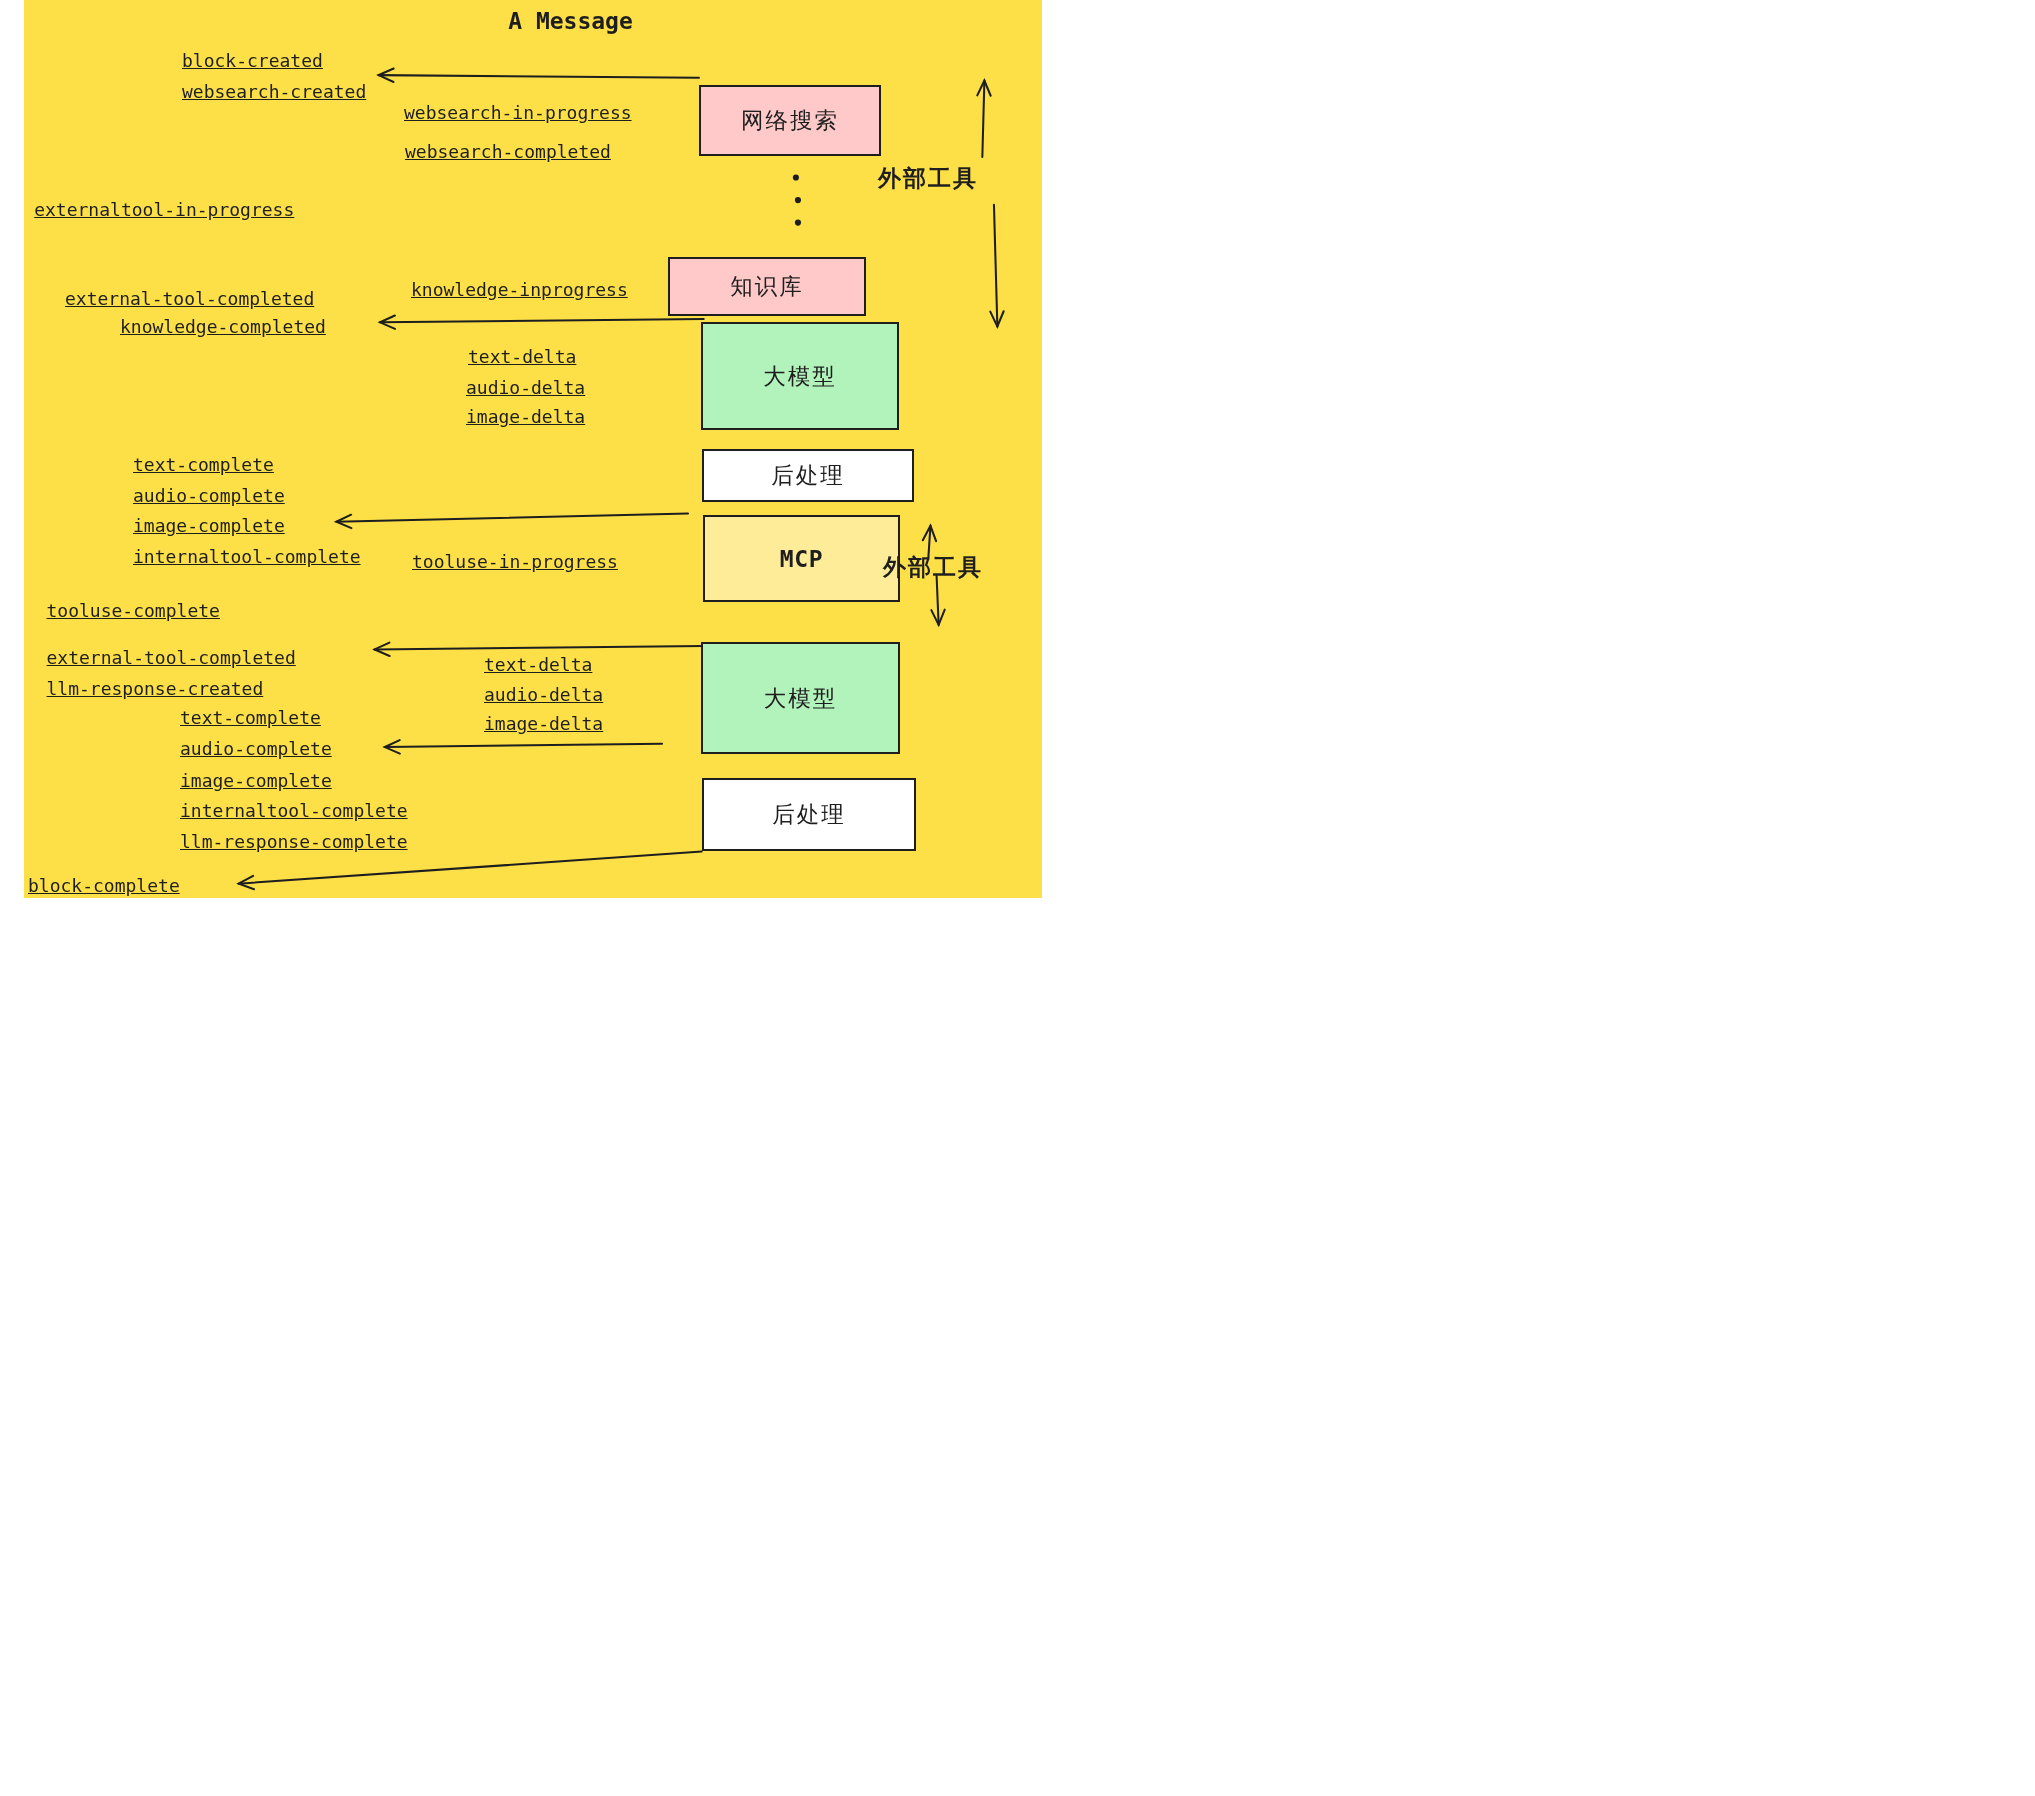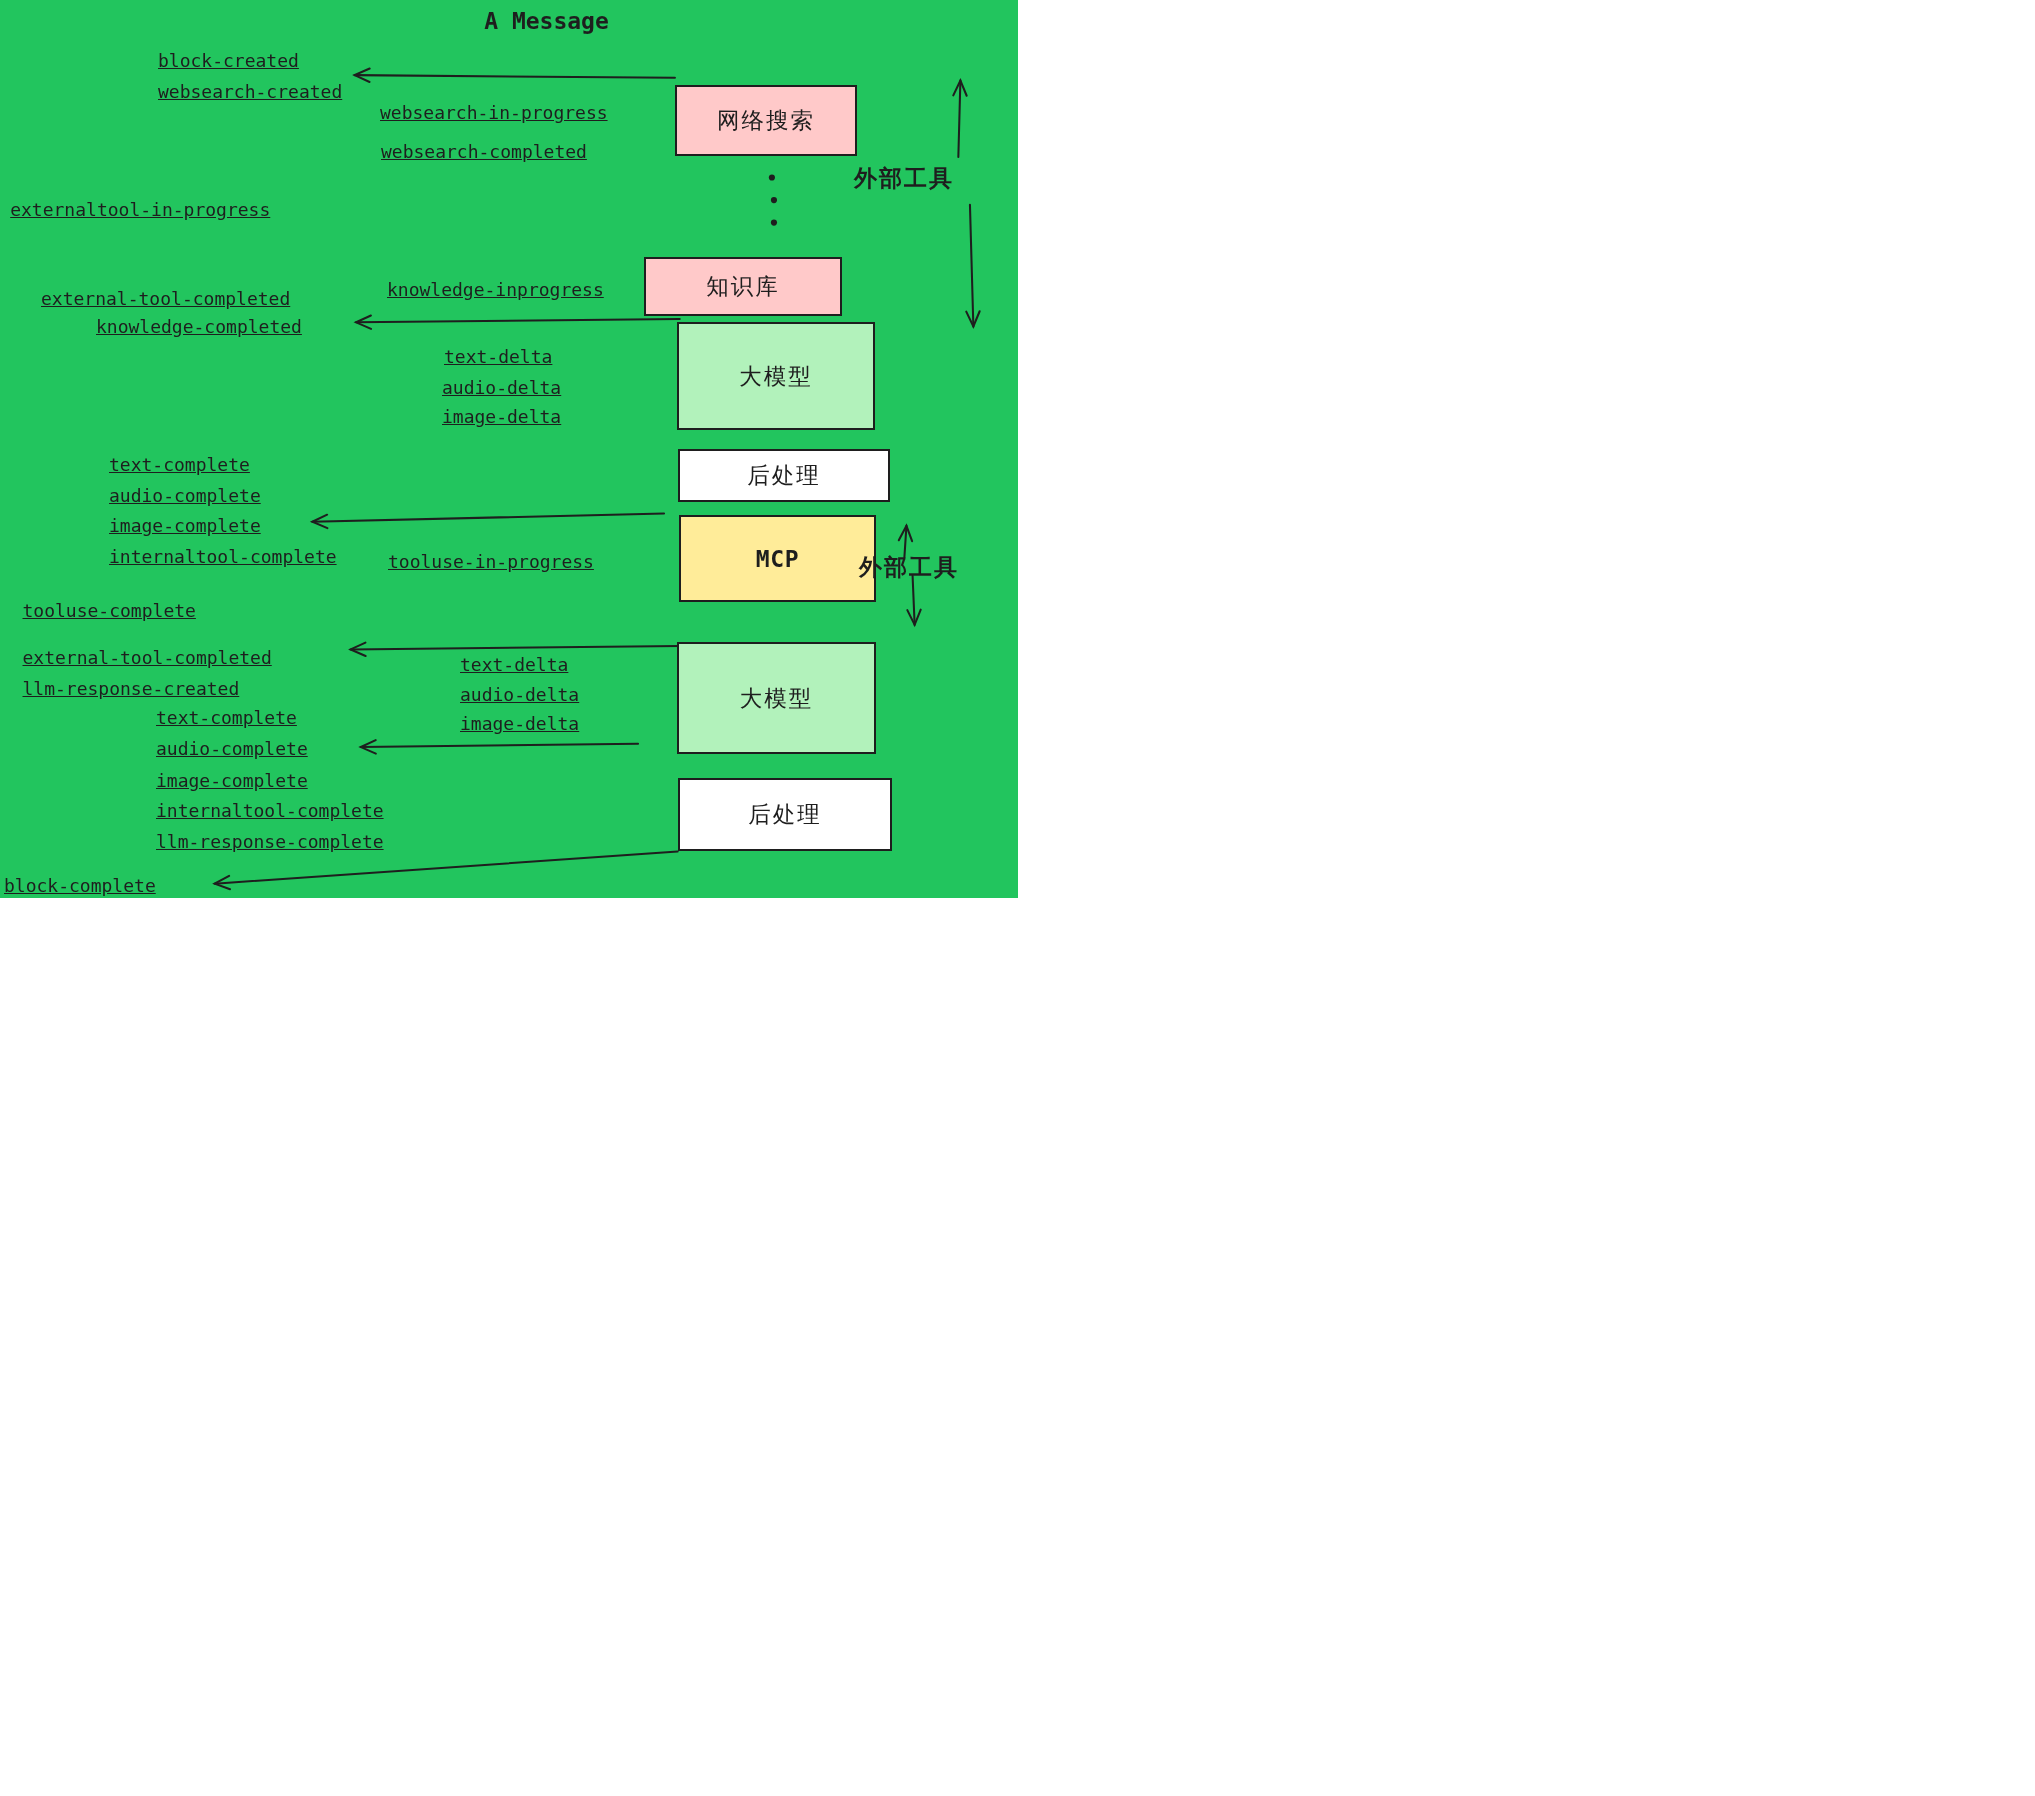--- a/index.html
+++ b/index.html
@@ -1,22 +1,23 @@
 <!DOCTYPE html>
 <html style="font-size:11px"><head>
 <meta charset="utf-8">
 <style>
   html,body{margin:0;padding:0;background:#ffffff;}
   #canvas{
     position:relative;
     width:1018px;height:898px;
-    background:#22c55e;
+    background:#fde047;
     overflow:hidden;
     font-family:"DejaVu Sans Mono", monospace;
     color:#1e1e1e;
+    margin-left:24px;
   }
   .diagram-title{
     position:absolute;
     font-family:"DejaVu Sans Mono", monospace;
     font-weight:bold;
     font-size:23px;
     line-height:23px;
     text-align:center;
     width:219px;
     white-space:nowrap;

